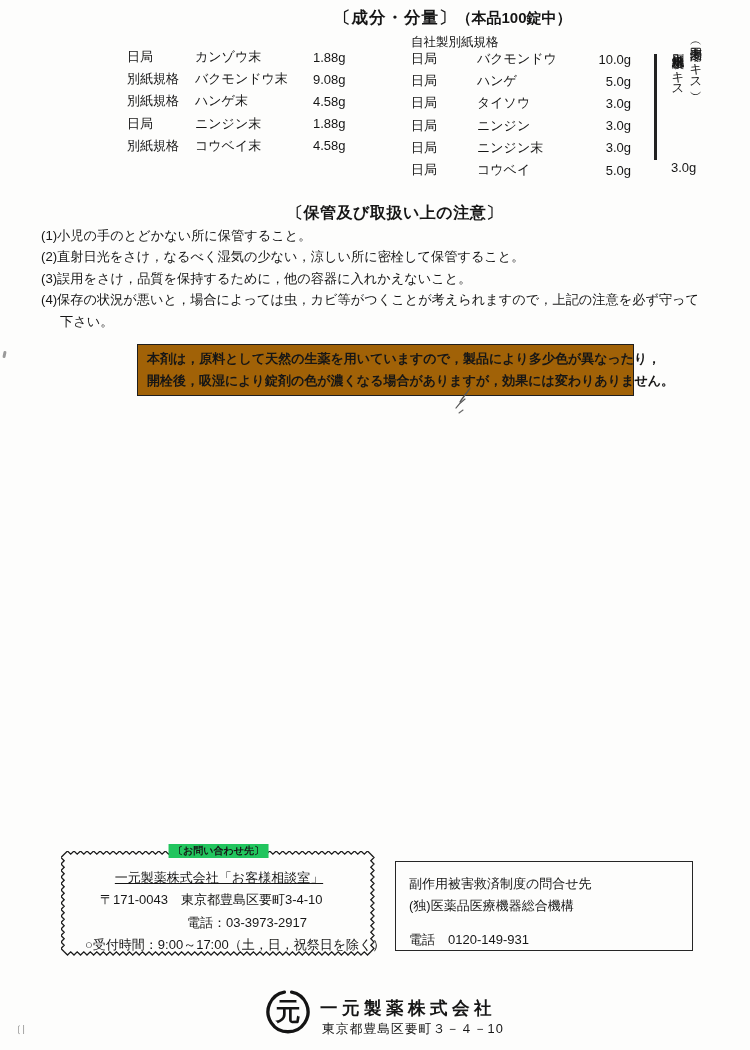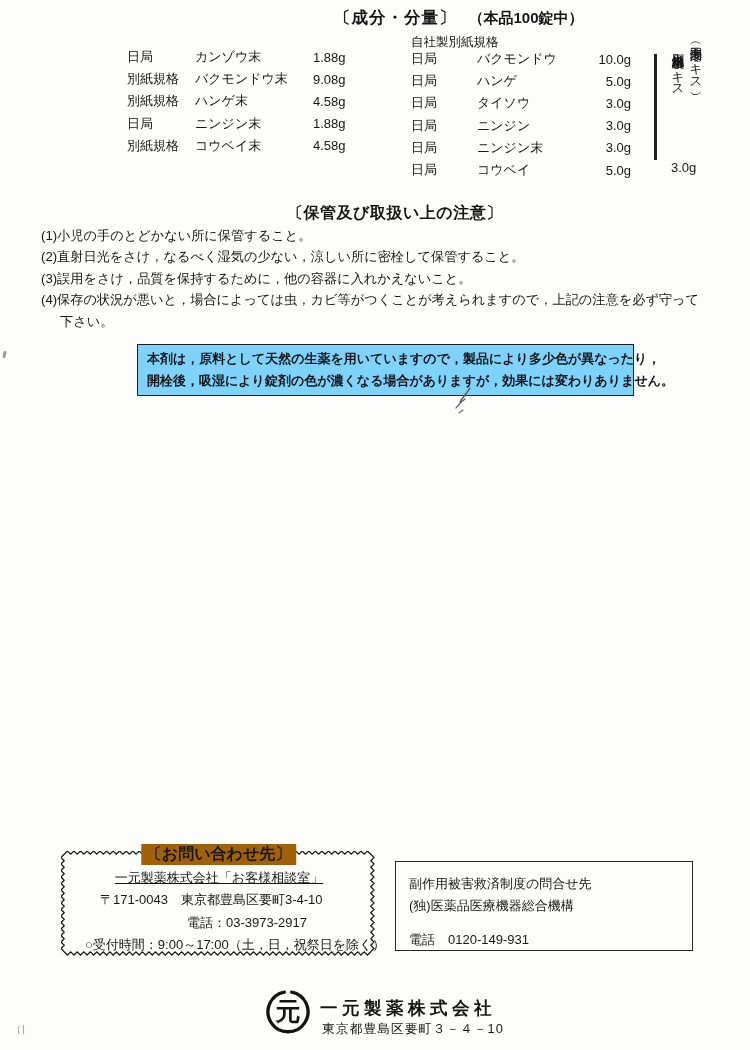--- a/index.html
+++ b/index.html
@@ -4,21 +4,21 @@
 <style>
   html,body{margin:0;padding:0;}
   .page{
     position:relative; width:750px; height:1050px; background:#fdfdfc;
     font-family:"Liberation Sans","DejaVu Sans",sans-serif; color:#161616;
     overflow:hidden;
   }
   .abs{position:absolute;}
 
   
-  .comp-title{left:334px; top:7px; display:flex; gap:12px; align-items:baseline; white-space:nowrap;}
+  .comp-title{left:334px; top:7px; display:flex; align-items:baseline; white-space:nowrap;}
   .comp-title .t1{font-size:16.5px; font-weight:bold; letter-spacing:1px;}
   .comp-title .t2{font-size:15px; font-weight:bold;}
   .comp-subheader{left:411px; top:34px; font-size:12.5px; white-space:nowrap;}
 
   .ctable{font-size:13px;}
   .ctable .row{display:flex; height:22.2px; align-items:center; white-space:nowrap;}
   .tl{left:127px; top:46px;}
   .tl .std{width:68px;} .tl .name{width:118px;} .tl .amt{width:62px;}
   .tr{left:411px; top:48px;}
   .tr .std{width:66px;} .tr .name{width:104px;} .tr .amt{width:50px; text-align:right;}
@@ -31,32 +31,32 @@
 
   
   .storage-title{left:287px; top:203px; font-size:16px; font-weight:bold; letter-spacing:0.5px; white-space:nowrap;}
   .storage-list{left:41px; top:225px; width:700px; font-size:13.2px; line-height:21.4px;}
   .storage-list .cont{padding-left:19px;}
 
   
   .note-box{
     left:137px; top:344px; width:477px; border:1.5px solid #1e1e1e;
     padding:3px 9px 4px; font-size:13px; font-weight:bold; line-height:21.5px;
-    white-space:nowrap; background:#7dd3fc;font-family:Liberation Serif, serif;
+    white-space:nowrap; background:#a16207;font-family:Liberation Serif, serif;
   }
 
   
   .squiggle{left:446px; top:386px;}
 
   
   .contact-box{left:61px; top:844px; width:315px; height:114px;}
   .contact-box svg.zz{position:absolute; left:0; top:7px;}
   .contact-title{
     position:absolute; top:0; left:50%; transform:translateX(-50%);
-    background:#a16207; padding:0 5px; font-size:16px; font-weight:bold; white-space:nowrap;
+    background:#22c55e; padding:0 5px; font-size:10px; font-weight:bold; white-space:nowrap;
   }
   .contact-lines{position:absolute; top:23px; left:8px; width:300px; font-size:13px; line-height:22.4px; white-space:nowrap;}
   .contact-lines .l1{text-align:center;text-decoration:underline;}
   .contact-lines .l2{margin-left:31px;}
   .contact-lines .l3{margin-left:118px;}
   .contact-lines .l4{margin-left:16px;}
 
   
   .relief-box{
     left:395px; top:861px; width:298px; height:90px; box-sizing:border-box;

